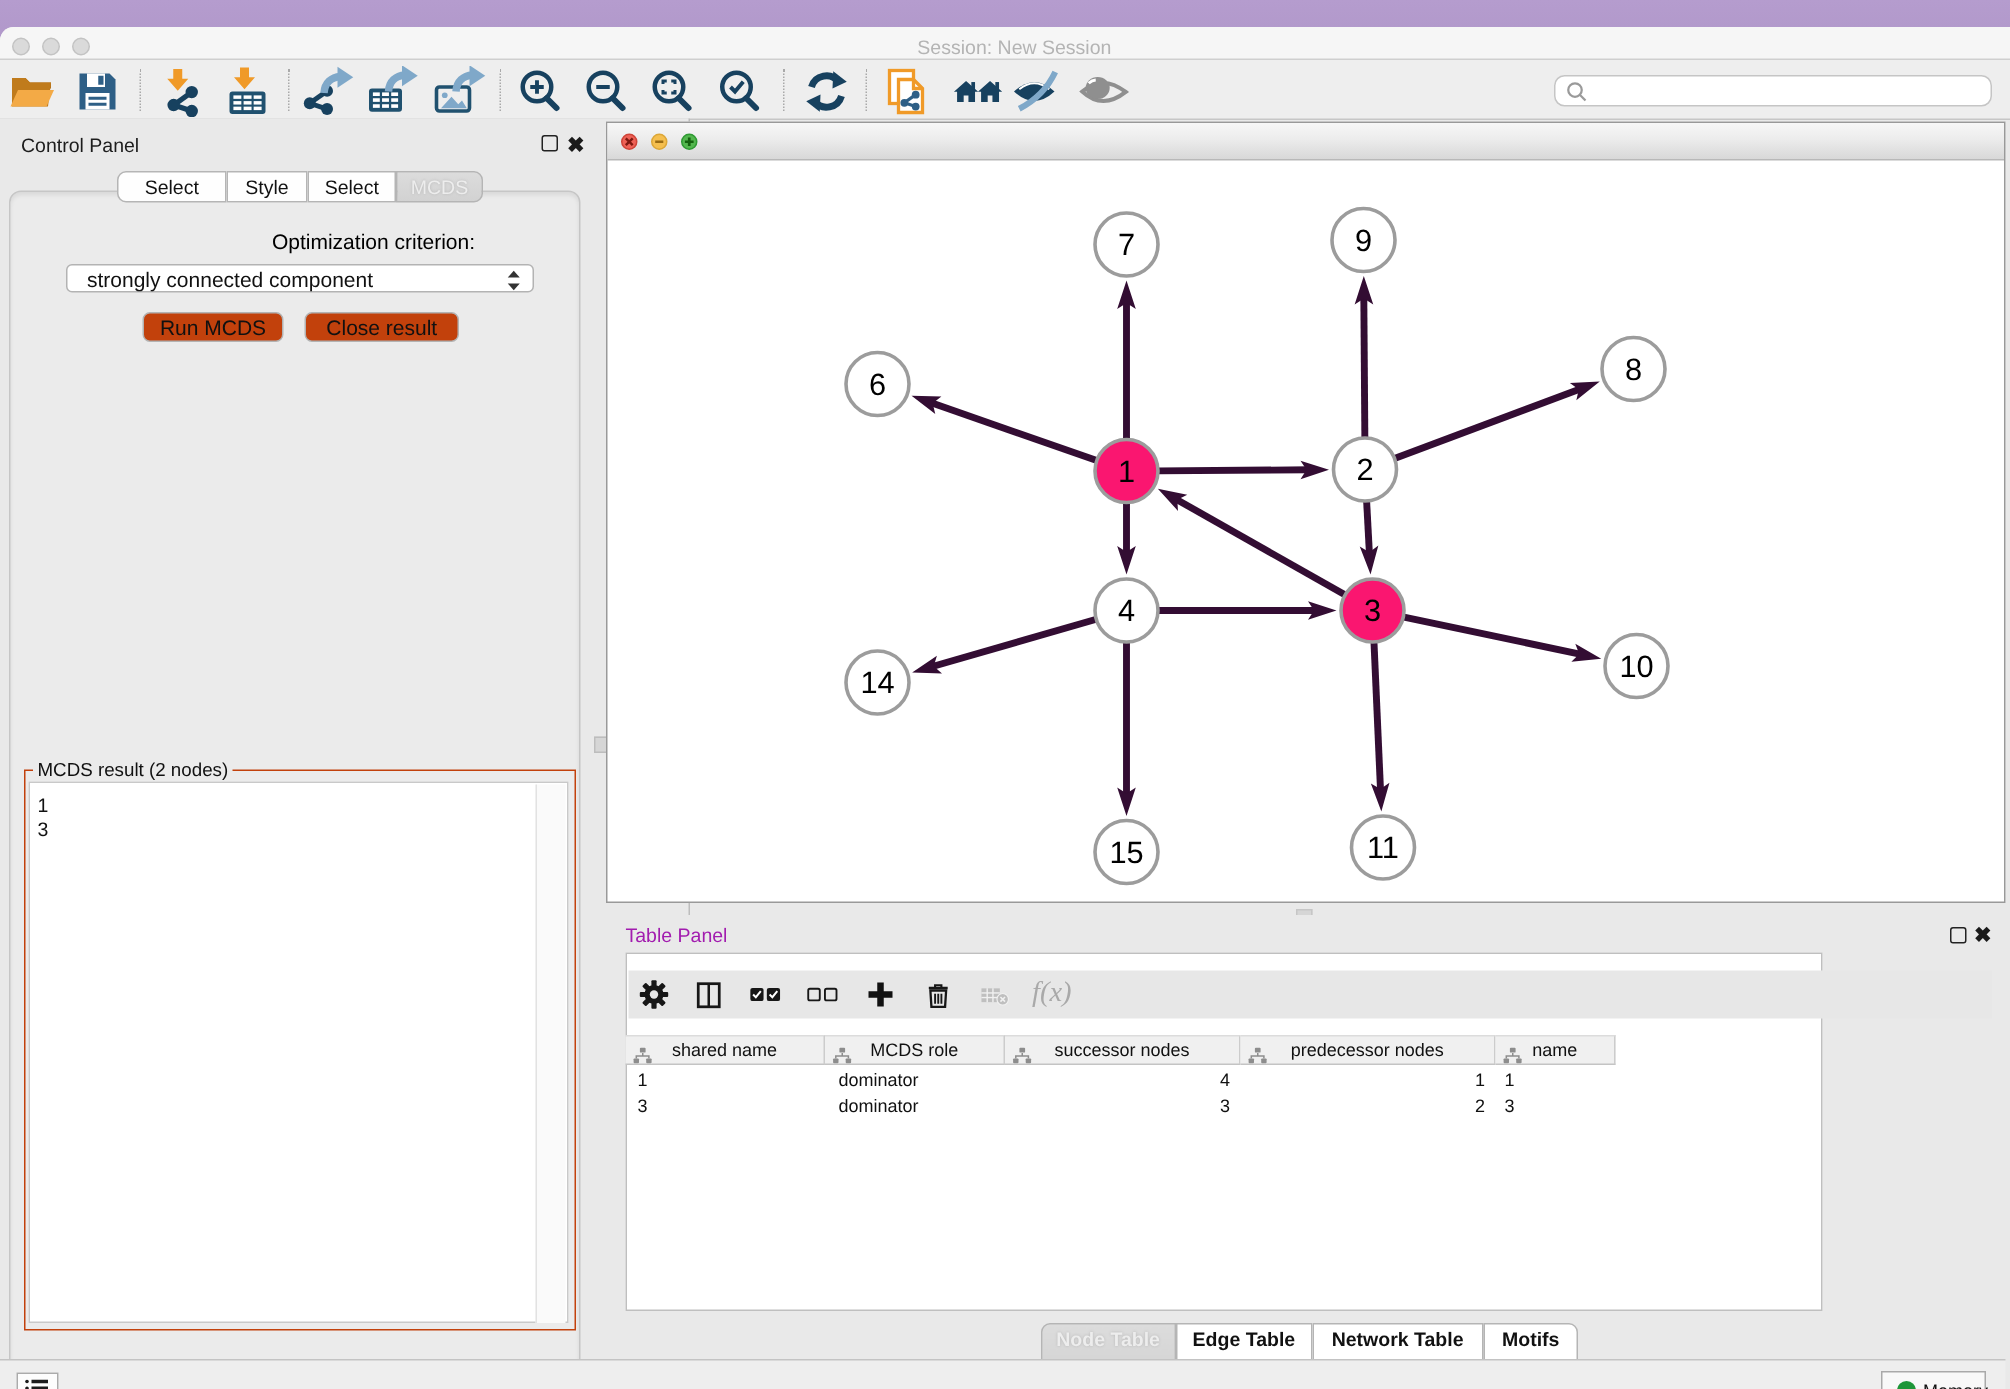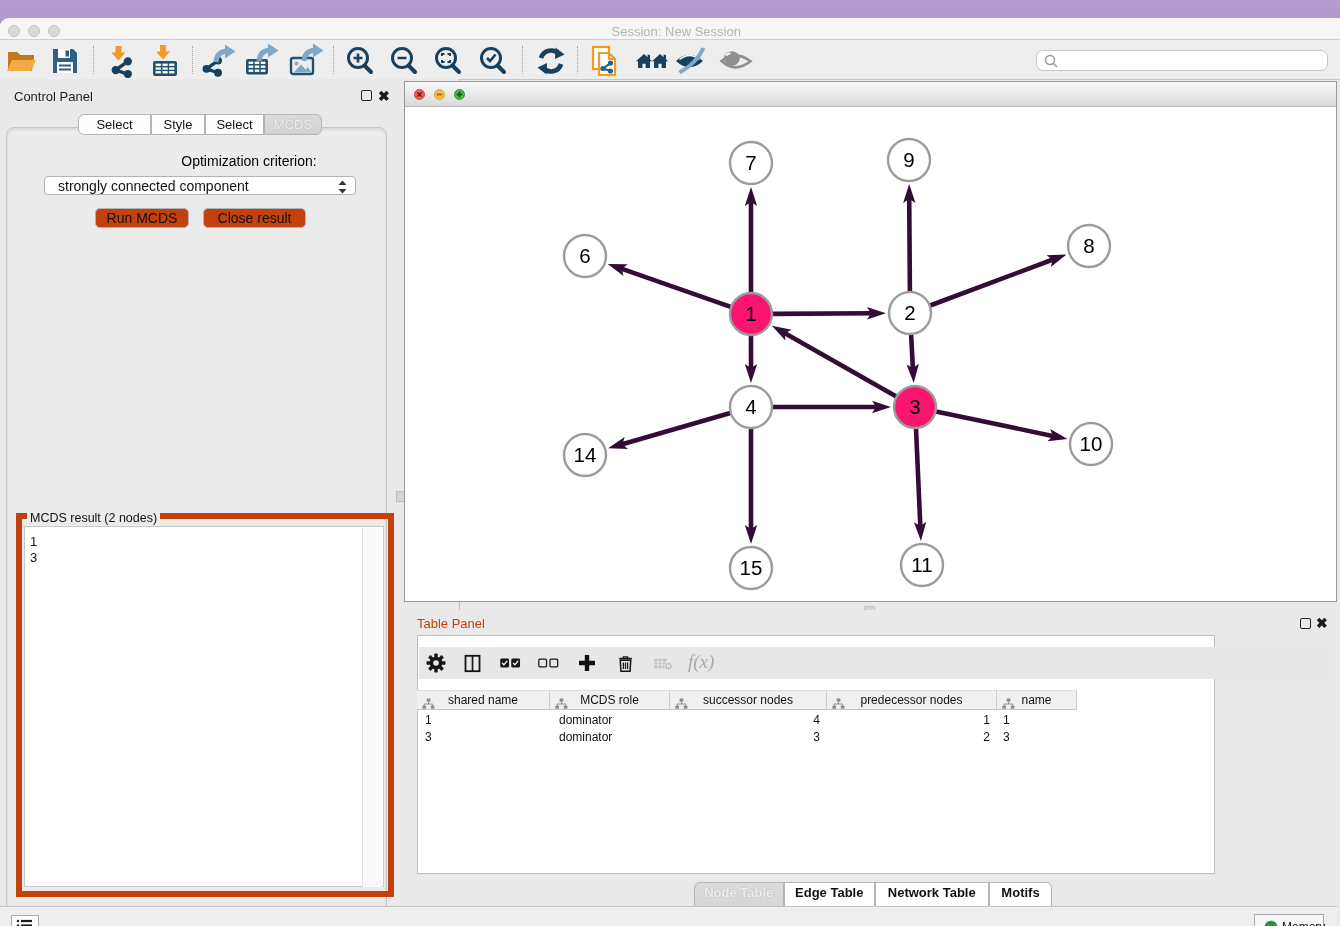--- a/index.html
+++ b/index.html
@@ -31,39 +31,39 @@
  box-shadow:inset 0 2px 3px rgba(0,0,0,0.08);}
 .cptab{position:absolute;top:35px;height:21px;background:#fefefe;border:1px solid #b5b5b5;
  box-sizing:border-box;font-size:13px;text-align:center;color:#111;line-height:19px;}
 #optlab{position:absolute;left:8px;top:74px;width:392px;text-align:center;font-size:14px;color:#000000;margin-left:45px;}
 #combo{position:absolute;left:44px;top:97px;width:312px;height:19px;background:#fff;
  border:1px solid #b3b3b3;border-radius:4px;box-sizing:border-box;}
 #combo span{position:absolute;left:13px;top:1px;font-size:14px;color:#111;}
 .pbtn{position:absolute;top:129px;height:20px;background:#c2410c;border:1px solid #b3b3b3;
  border-radius:5px;box-sizing:border-box;font-size:14px;color:#111;text-align:center;line-height:19px;}
 #mcdsbox{position:absolute;left:16px;top:434px;width:366px;height:372px;
- border:6px solid #c2410c;}
+ border:1px solid #c2410c;}
 #mcdslegend{position:absolute;left:5px;top:-8px;background:#ebebeb;padding:0 3px;
  font-size:12.5px;color:#111;}
 #mcdsinner{position:absolute;left:2px;top:7px;width:360px;height:361px;background:#fff;
  border:1px solid #c9c9c9;box-sizing:border-box;}
 #mcdsscroll{position:absolute;right:1px;top:1px;width:19px;height:359px;background:#fafafa;
  border-left:1px solid #e2e2e2;}
 
 #nframe{position:absolute;left:404px;top:63px;width:933px;height:521px;
  border:1px solid #999;box-sizing:border-box;background:#fff;}
 #ntitle{position:absolute;left:0;top:0;width:100%;height:24px;
  background:linear-gradient(180deg,#f7f7f7 0%,#ececec 45%,#d8d8d8 100%);
  border-bottom:1px solid #b8b8b8;}
 #ntext{position:absolute;top:4px;left:0;width:100%;text-align:center;font-size:13px;
  font-weight:bold;color:#2a2a2a;}
 .mac{position:absolute;top:7px;width:11px;height:11px;border-radius:50%;box-sizing:border-box;}
 
 #tpanel{position:absolute;left:404px;top:592px;width:933px;height:296px;background:#e9e9e9;}
-#tphead{position:absolute;left:13px;top:6px;font-size:13px;color:#c2410c;}
+#tphead{position:absolute;left:13px;top:6px;font-size:13px;color:#a21caf;}
 #tcontent{position:absolute;left:13px;top:25px;width:798px;height:239px;background:#fff;
  border:1px solid #bfbfbf;box-sizing:border-box;}
 #ttoolbar{position:absolute;left:1px;top:11px;width:909px;height:32px;background:#e7e7e7;}
 .thcell{position:absolute;top:0;height:20px;background:#f0f0f0;border-right:1px solid #cccccc;
  border-bottom:1px solid #c4c4c4;border-top:1px solid #dcdcdc;box-sizing:border-box;
  font-size:12px;color:#111;text-align:center;line-height:19px;}
 .trow{position:absolute;font-size:12px;color:#111;height:16px;line-height:16px;}
 .btab{position:absolute;top:272px;height:38px;background:#fff;border:1px solid #b5b5b5;
  box-sizing:border-box;font-size:13px;font-weight:bold;color:#111;text-align:center;line-height:19px;}
 

